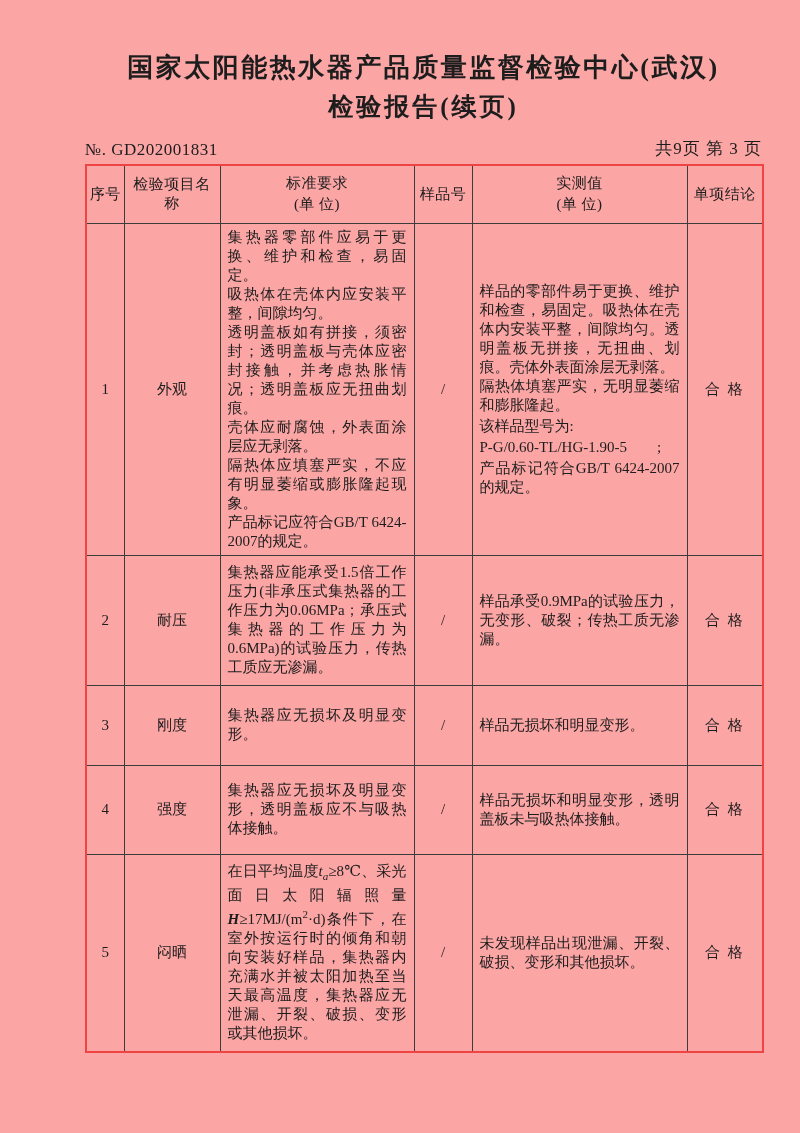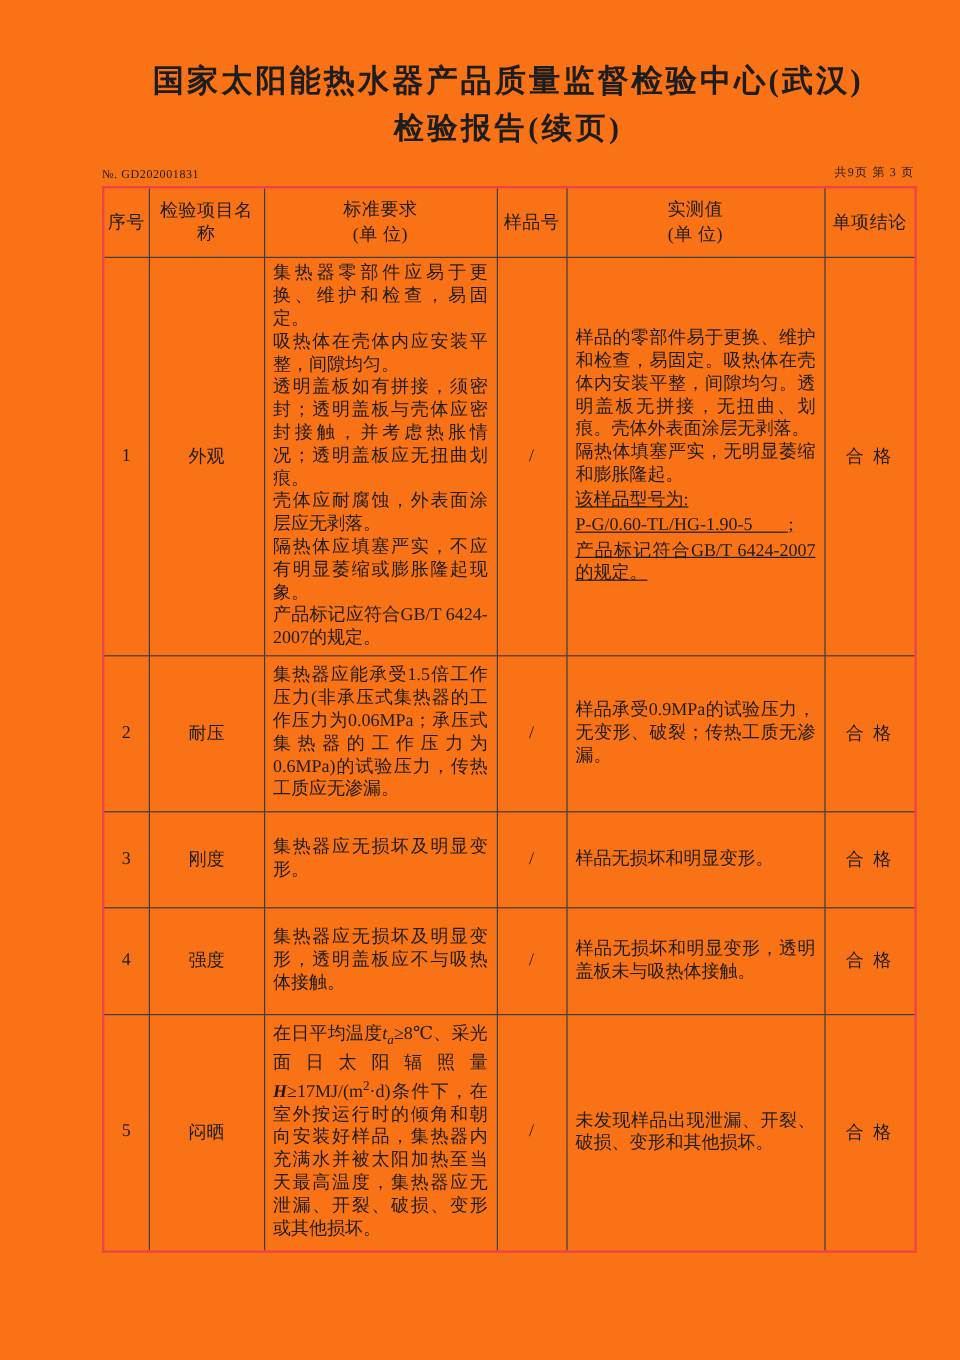--- a/index.html
+++ b/index.html
@@ -3,49 +3,49 @@
 <meta charset="utf-8">
 <style>
   html,body{margin:0;padding:0;}
   body{
     width:800px;height:1133px;background:#ffffff;
     font-family:"Liberation Serif","DejaVu Serif",serif;
     color:#1d1d1d;
     -webkit-font-smoothing:antialiased;
   }
   .page{
-    position:relative;width:800px;height:1133px;background:#f97316;overflow:hidden;
+    position:relative;width:800px;height:1133px;background:#fca5a5;overflow:hidden;
   }
   .title-block{padding-top:50px;margin-left:85px;width:677px;text-align:center;}
   .title-line1{font-size:26px;font-weight:bold;letter-spacing:2.5px;white-space:nowrap;}
   .title-line2{font-size:25px;font-weight:bold;letter-spacing:3px;margin-top:5px;}
   .meta-row{
     margin:14px 0 4px 85px;width:677px;display:flex;justify-content:space-between;
-    align-items:flex-end;font-size:10px;
+    align-items:flex-end;font-size:17px;
   }
   .report-no{letter-spacing:0.5px;}
   .page-info{letter-spacing:1px;}
   table.report{
     border-collapse:collapse;margin-left:85px;width:677px;table-layout:fixed;
     border:2px solid #ef4444;
   }
   table.report th, table.report td{
     border:1.5px solid #3c3c3c;
     vertical-align:middle;
   }
   thead tr{height:58px;}
   th{font-weight:normal;font-size:15px;letter-spacing:0.5px;padding:2px;}
   th .h2line{margin-top:2px;}
   td.c-center{text-align:center;font-size:15px;padding:2px;}
   td.c-text{
     font-size:15px;line-height:19px;padding:4px 7px;
     text-align:justify;text-justify:inter-character;
   }
   td.c-text p{margin:0;}
-  td.c-text p.sp{margin-top:2px;text-decoration:underline;}
+  td.c-text p.sp{margin-top:2px;}
   tr.r1{height:301px;}
   tr.r2{height:130px;}
   tr.r3{height:80px;}
   tr.r4{height:89px;}
   tr.r5{height:198px;}
   .var{font-style:italic;font-family:"Liberation Serif","DejaVu Serif",serif;}
   .varb{font-style:italic;font-weight:bold;}
   sub,sup{font-size:11px;}
   .conclusion{letter-spacing:2px;}
 </style>

